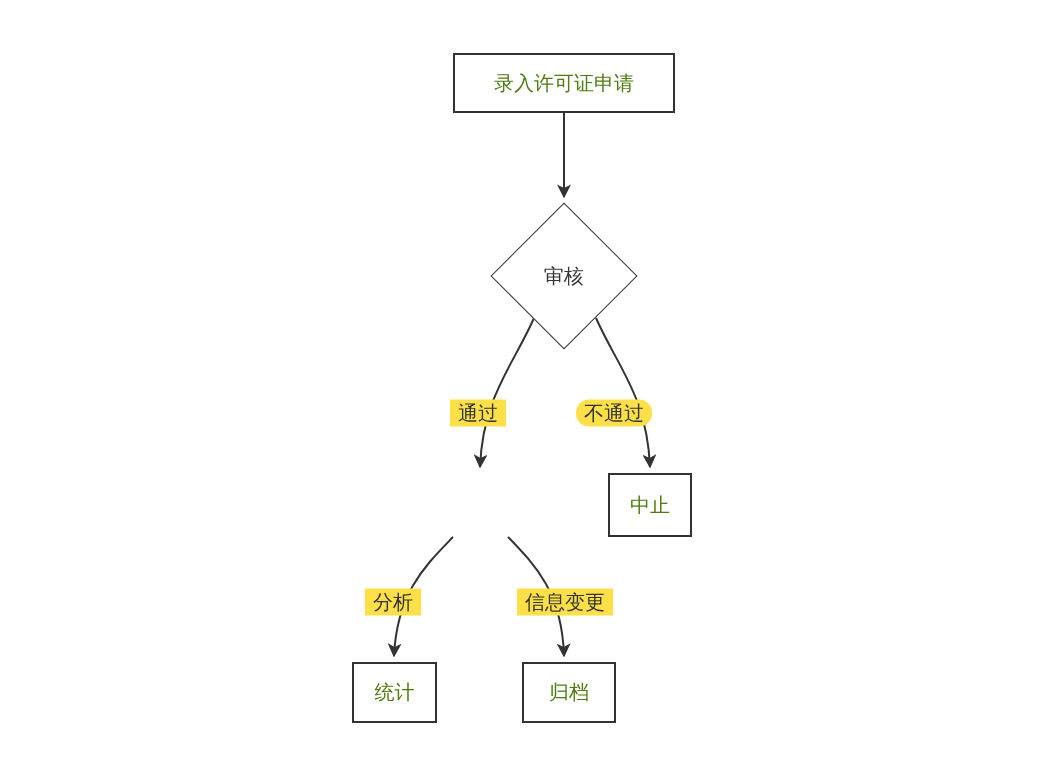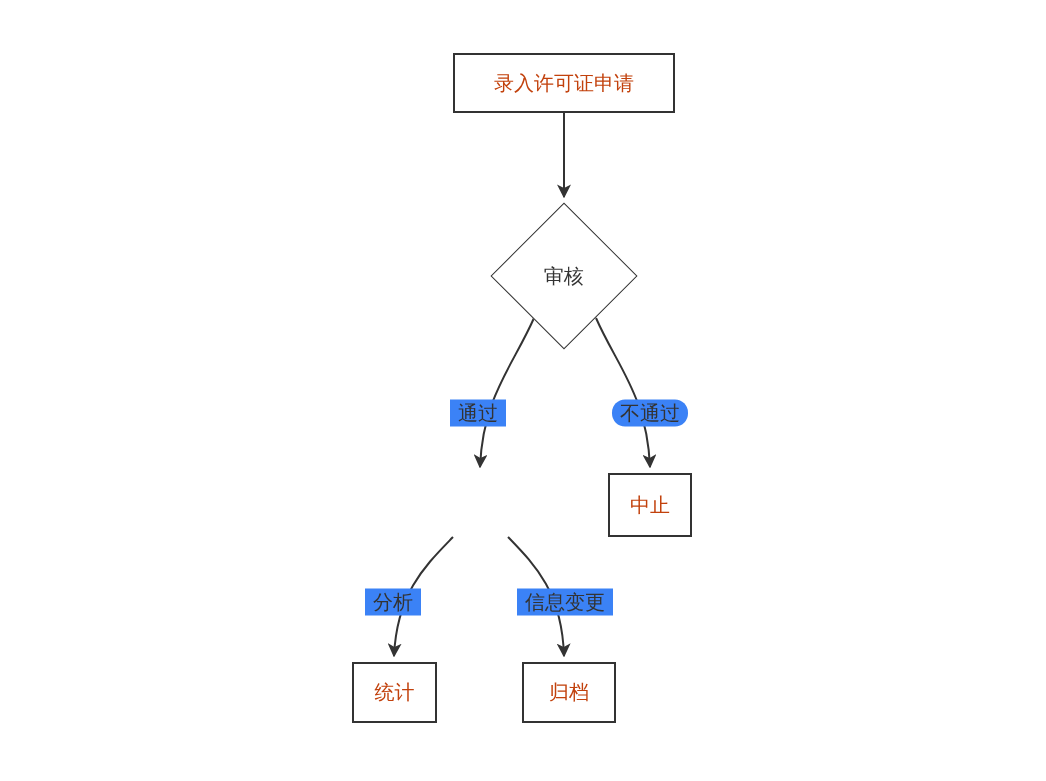--- a/index.html
+++ b/index.html
@@ -26,21 +26,21 @@
     stroke: #333333;
     stroke-width: 2;
   }
   .node {
     position: absolute;
     display: flex;
     align-items: center;
     justify-content: center;
     background: #ffffff;
     border: 2px solid #333333;
-    color: #c2410c;
+    color: #4d7c0f;
     font-size: 20px;
     box-sizing: border-box;
     white-space: nowrap;
   }
   .node-apply   { left: 453px; top: 53px;  width: 222px; height: 60px; }
   .node-execute { left: 438px; top: 473px; width: 85px;  height: 64px; }
   .node-abort   { left: 608px; top: 473px; width: 84px;  height: 64px; }
   .node-stats   { left: 352px; top: 662px; width: 85px;  height: 61px; }
   .node-archive { left: 522px; top: 662px; width: 94px;  height: 61px; }
   .diamond {
@@ -57,29 +57,29 @@
   }
   .diamond .diamond-text {
     transform: rotate(-45deg);
     color: #333333;
     font-size: 20px;
     white-space: nowrap;
   }
   .edge-label {
     position: absolute;
     transform: translate(-50%, -50%);
-    background: #3b82f6;
+    background: #fde047;
     color: #333333;
     font-size: 20px;
     line-height: 1.25;
     padding: 1px 8px;
     white-space: nowrap;
   }
   .label-pass    { left: 478px; top: 413px; }
-  .label-fail    { left: 650px; top: 413px; border-radius: 13px; }
+  .label-fail    { left: 614px; top: 413px; border-radius: 13px; }
   .label-analyze { left: 393px; top: 602px; }
   .label-change  { left: 565px; top: 602px; }
 </style>
 </head>
 <body>
 
 <div id="canvas">
 
   <svg id="edge-layer" viewBox="0 0 1046 781" xmlns="http://www.w3.org/2000/svg">
     <defs>

